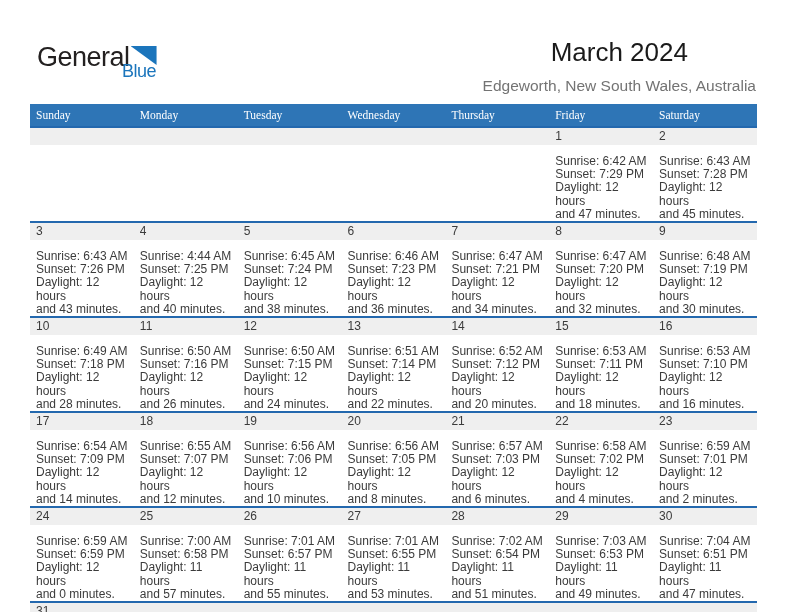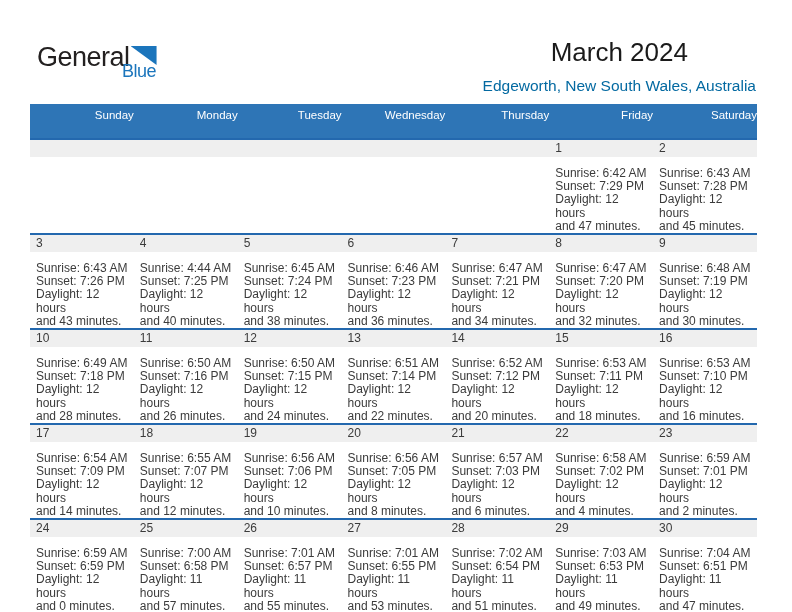--- a/index.html
+++ b/index.html
@@ -24,30 +24,30 @@
     background: #1B75BC;
     clip-path: polygon(0 0, 100% 0, 100% 100%);
   }
   .logo-blue {
     font-size: 18px; color: #1B75BC; line-height: 1;
     margin-top: -9px; margin-left: 85px; letter-spacing: -0.5px;
   }
   
   .titles { position: absolute; top: 38px; right: 36px; text-align: center; }
   .title { font-size: 26px; color: #1a1a1a; line-height: 1.15; }
-  .subtitle { font-size: 15.5px; color: #0369a1; margin-top: 9px; }
+  .subtitle { font-size: 15.5px; color: #737373; margin-top: 9px; }
   
   .cal-wrap { position: absolute; left: 30px; top: 104px; width: 727px; }
   table.cal {
     width: 100%; border-collapse: collapse; table-layout: fixed;
   }
   table.cal thead th {
     background: #2E75B6; color: #ffffff;
     font-size: 11.5px; font-weight: normal;
-    text-align: right; padding: 0 0 12px 6px; height: 22px;
+    text-align: left; padding: 0 0 0 6px; height: 22px; font-family: Liberation Serif, serif;
   }
   table.cal tbody td {
     border-top: 2px solid #2368AE;
     vertical-align: top; padding: 0;
     height: 71px;
   }
   table.cal tbody tr:last-child td { height: 66px; margin-left: 36px; }
   .daynum {
     background: #EFEFEF; height: 17px; line-height: 17px;
     padding-left: 6px; font-size: 12px; color: #3B3B3B;

